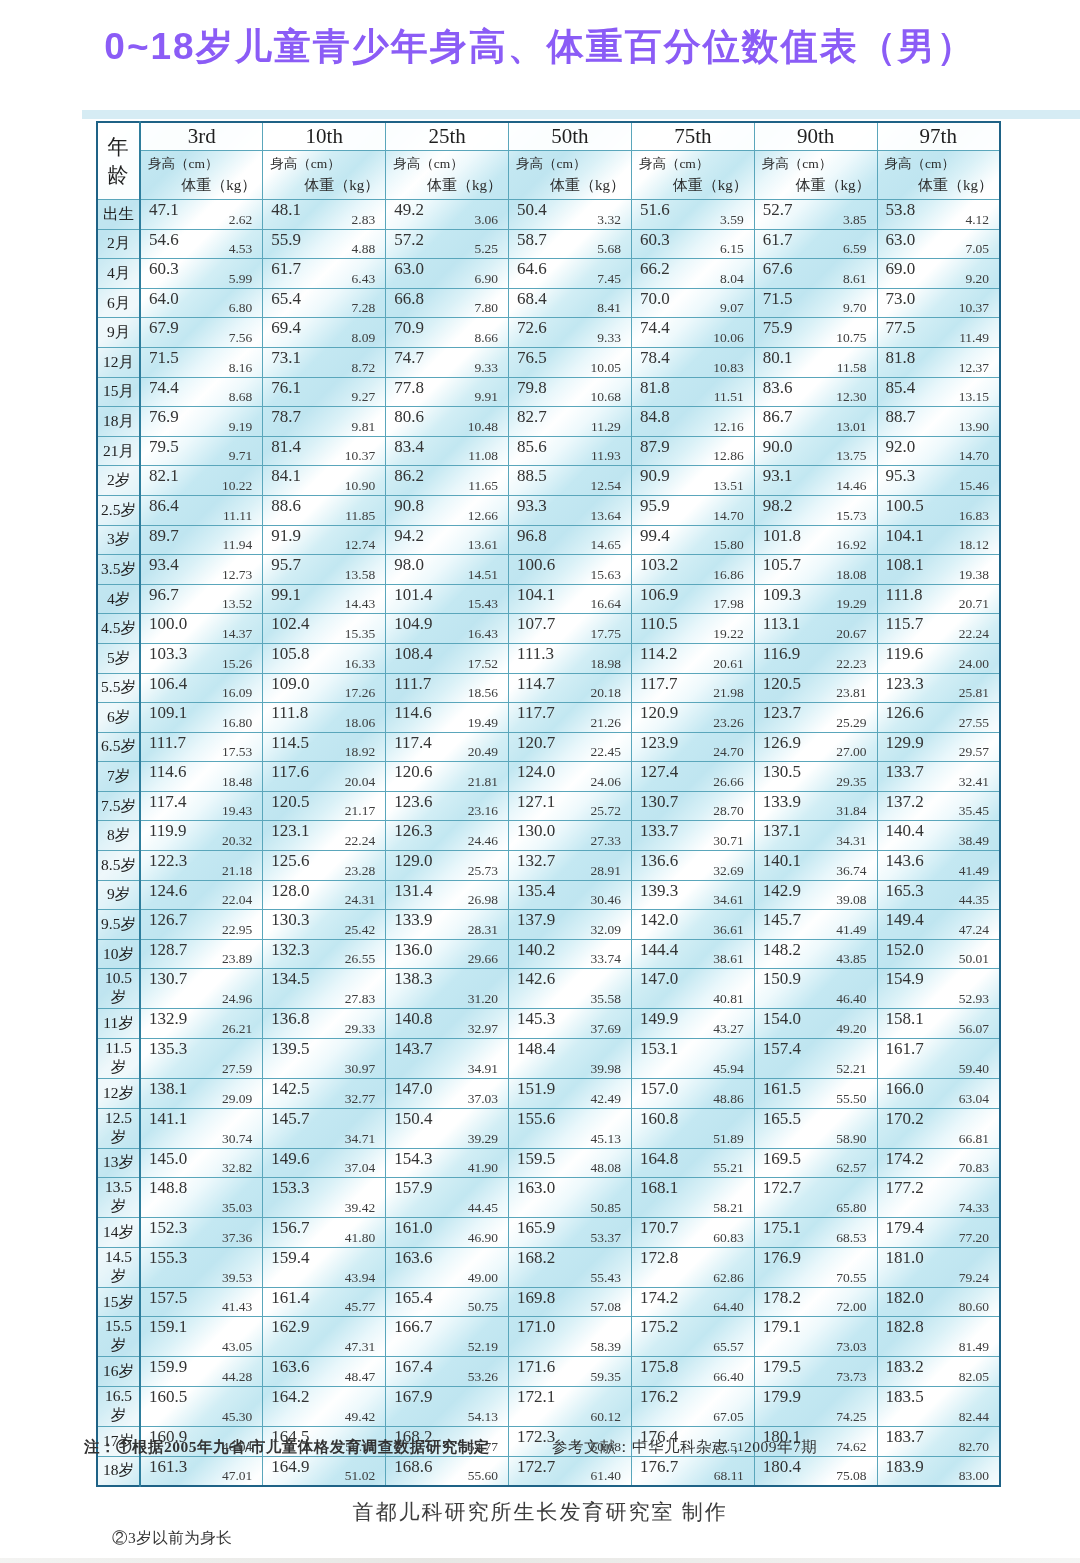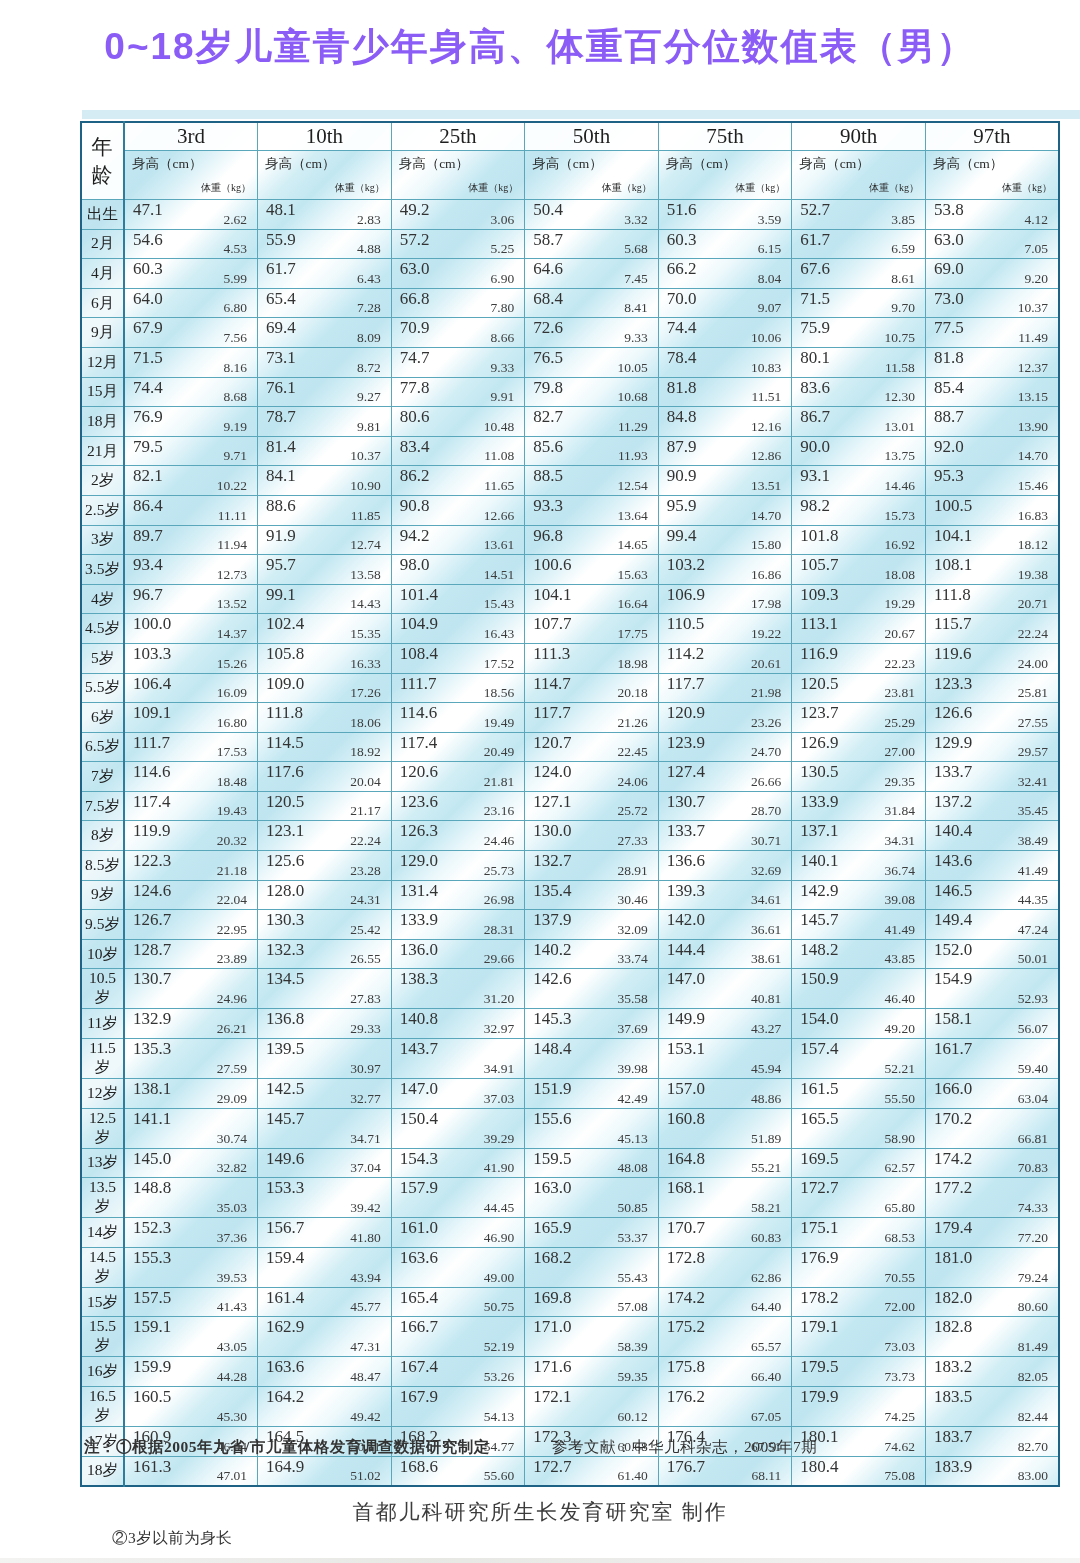--- a/index.html
+++ b/index.html
@@ -13,21 +13,21 @@
     position:absolute; top:22px; left:0; width:100%;
     text-align:center; margin:0;
     font-family:"Liberation Sans","DejaVu Sans",sans-serif;
     font-size:37px; font-weight:700; letter-spacing:2px; color:#8b5cf6;
   }
   .scan-strip-top {
     position:absolute; top:110px; left:82px; width:998px; height:9px;
     background:#cfe9f2; opacity:.85;
   }
   table.growth-table {
-    position:absolute; left:80px; top:121px; width:980px;
+    position:absolute; left:96px; top:121px; width:905px;
     border-collapse:collapse; table-layout:fixed;
     border:2.5px solid #1e6286;
     background:
       repeating-linear-gradient(135deg,
         #ffffff 0px, #eef9fc 22px, #c4e8f2 55px, #bfe5f0 85px,
         #daf1f7 112px, #ffffff 140px, #ffffff 158px,
         #d2eef5 188px, #c2e7f1 215px, #e9f7fb 245px, #ffffff 268px);
   }
   .growth-table th, .growth-table td {
     border:1px solid #5aa6bb; padding:0; font-weight:normal;
@@ -37,21 +37,21 @@
     height:27px; background:rgba(255,255,255,.93);
     font-size:21px; color:#1f1f1f; text-align:center;
   }
   th.age-head {
     background:rgba(255,255,255,.55);
     font-size:16px; color:#222; letter-spacing:1px;
     border-right:2px solid #2e7d9c;
   }
   tr.hw-row th { height:48px; position:relative; }
   .h-label { position:absolute; top:4px; left:7px; font-size:13.5px; color:#2b2b2b; }
-  .w-label { position:absolute; bottom:4px; right:6px; font-size:10px; color:#2b2b2b; }
+  .w-label { position:absolute; bottom:4px; right:6px; font-size:15px; color:#2b2b2b; }
   td.age-cell {
     text-align:center; font-size:15.5px; color:#222;
     border-right:2px solid #2e7d9c; background:rgba(190,228,240,.25);margin-left:45px;
   }
   tbody tr { height:29.6px; }
   td.data-cell { position:relative; }
   .hv { position:absolute; top:0px; left:8px; font-size:17px; color:#333; }
   .wv { position:absolute; bottom:1px; right:10px; font-size:13.5px; color:#3d3d3d; }
   .note {
     position:absolute; font-size:15.5px; color:#333; letter-spacing:.5px;
@@ -863,21 +863,21 @@
         </td>
         <td class="data-cell">
           <span class="hv">139.3</span>
           <span class="wv">34.61</span>
         </td>
         <td class="data-cell">
           <span class="hv">142.9</span>
           <span class="wv">39.08</span>
         </td>
         <td class="data-cell">
-          <span class="hv">146.5</span>
+          <span class="hv">165.3</span>
           <span class="wv">44.35</span>
         </td>
       </tr>
       <tr>
         <td class="age-cell">9.5岁</td>
         <td class="data-cell">
           <span class="hv">126.7</span>
           <span class="wv">22.95</span>
         </td>
         <td class="data-cell">

